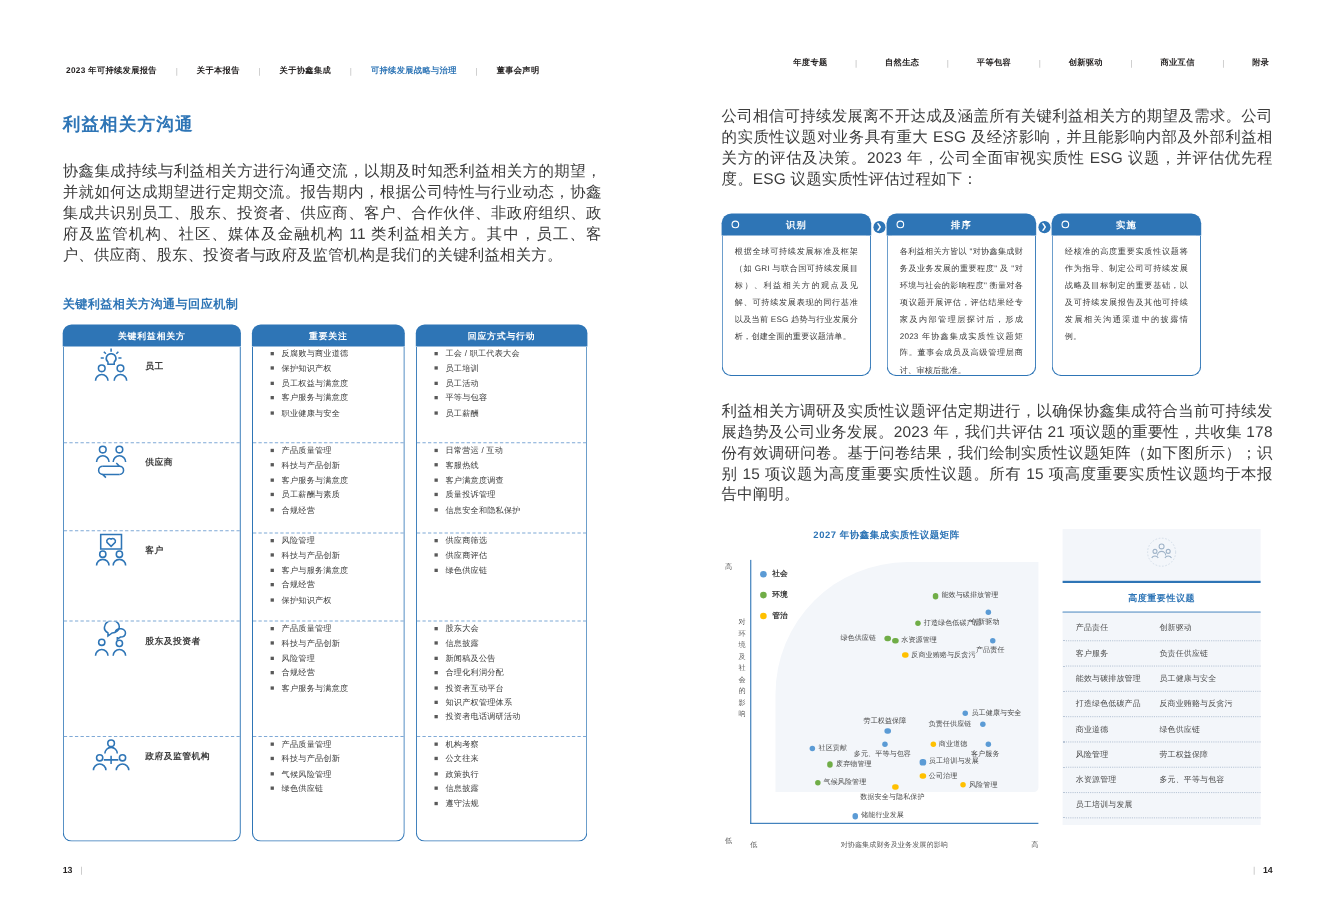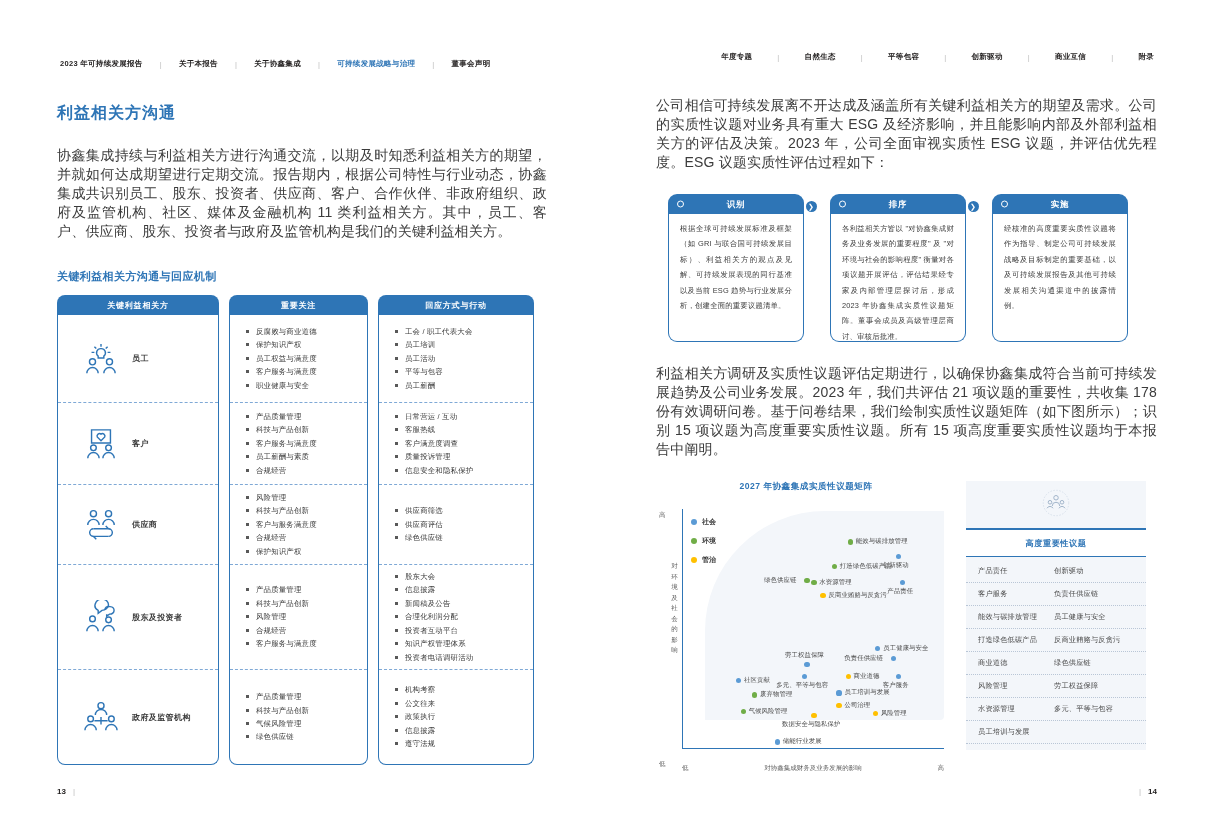--- a/index.html
+++ b/index.html
@@ -59,21 +59,21 @@
     letter-spacing: .8px;
   }
   .col-body {
     border: 1px solid #2e75b6; border-top: none;
     border-radius: 0 0 8px 8px;
     height: 450px;
     position: relative;
   }
   .stk-row {
     border-bottom: 1px dashed #7fa9d6;
-    display: flex; align-items: center;
+    display: flex; align-items: flex-start;
   }
   .stk-row:last-child { border-bottom: none; }
   .r1 { height: 88px; }
   .r2 { height: 82px; }
   .r3 { height: 80px; }
   .r4 { height: 105px; }
   .r5 { height: 94px; }
 
   .stk-ident { display: flex; align-items: center; gap: 12px; padding-left: 24px; }
   .stk-ident .ic { width: 38px; height: 34px; flex: 0 0 38px; }
@@ -86,21 +86,21 @@
     color: #3b3b3b; padding-left: 10px; letter-spacing: .2px;
   }
   .bullets li::before {
     content: ""; position: absolute; left: 0; top: 5px;
     width: 3px; height: 3px; background: #595959;
   }
 
   
   .rp-body { padding: 34px 52px 0 52px; }
   .proc-row { display: flex; align-items: flex-start; margin-top: 22px; gap: 0; }
-  .proc-box { width: 136px; position: relative; margin-left: 12px; }
+  .proc-box { width: 136px; position: relative; }
   .proc-head {
     background: #2e75b6; color: #fff;
     border-radius: 9px 9px 0 0;
     font-size: 8.4px; font-weight: bold;
     padding: 5px 0 4px 0; text-align: center;
     position: relative; letter-spacing: 1px;
   }
   .proc-head .circ {
     position: absolute; left: 9px; top: 50%; transform: translateY(-50%);
     width: 7px; height: 7px; border: 1.2px solid #fff; border-radius: 50%;
@@ -251,50 +251,50 @@
                       <path d="M20 7 a4.5 4.5 0 0 1 3 8 v2 h-6 v-2 a4.5 4.5 0 0 1 3 -8z"></path>
                       <circle cx="11" cy="21" r="3.2"></circle>
                         <circle cx="29" cy="21" r="3.2"></circle>
                       <path d="M5 33 a6 6 0 0 1 12 0 M23 33 a6 6 0 0 1 12 0"></path>
                     </g>
                   </svg>
                 </span>
                 <span class="stk-label">员工</span>
               </div>
             </div>
+            <div class="stk-row r3">
+              <div class="stk-ident">
+                <span class="ic">
+                  <svg viewBox="0 0 40 36" width="38" height="34">
+                    <g fill="none" stroke="#2e75b6" stroke-width="1.5">
+                      <circle cx="12" cy="6" r="3.2"></circle>
+                        <circle cx="28" cy="6" r="3.2"></circle>
+                      <path d="M6 18 a6 6 0 0 1 12 0 M22 18 a6 6 0 0 1 12 0"></path>
+                      <path d="M12 22 h16 l-3 -3 M28 30 h-16 l3 3"></path>
+                      <path d="M12 22 a4 4 0 0 0 0 8 M28 30 a4 4 0 0 0 0 -8"></path>
+                    </g>
+                  </svg>
+                </span>
+                <span class="stk-label">供应商</span>
+              </div>
+            </div>
             <div class="stk-row r2">
               <div class="stk-ident">
                 <span class="ic">
                   <svg viewBox="0 0 40 36" width="38" height="34">
                     <g fill="none" stroke="#2e75b6" stroke-width="1.5">
                       <path d="M10 3 h20 v14 h-20z"></path>
                       <path d="M20 7.5 a2.6 2.6 0 0 1 4 3 l-4 4 l-4 -4 a2.6 2.6 0 0 1 4 -3z"></path>
                       <circle cx="12" cy="22" r="3"></circle>
                         <circle cx="28" cy="22" r="3"></circle>
                       <path d="M6 33 a6 6 0 0 1 12 0 M22 33 a6 6 0 0 1 12 0"></path>
                     </g>
                   </svg>
                 </span>
                 <span class="stk-label">客户</span>
-              </div>
-            </div>
-            <div class="stk-row r3">
-              <div class="stk-ident">
-                <span class="ic">
-                  <svg viewBox="0 0 40 36" width="38" height="34">
-                    <g fill="none" stroke="#2e75b6" stroke-width="1.5">
-                      <circle cx="12" cy="6" r="3.2"></circle>
-                        <circle cx="28" cy="6" r="3.2"></circle>
-                      <path d="M6 18 a6 6 0 0 1 12 0 M22 18 a6 6 0 0 1 12 0"></path>
-                      <path d="M12 22 h16 l-3 -3 M28 30 h-16 l3 3"></path>
-                      <path d="M12 22 a4 4 0 0 0 0 8 M28 30 a4 4 0 0 0 0 -8"></path>
-                    </g>
-                  </svg>
-                </span>
-                <span class="stk-label">供应商</span>
               </div>
             </div>
             <div class="stk-row r4">
               <div class="stk-ident">
                 <span class="ic">
                   <svg viewBox="0 0 40 36" width="38" height="34">
                     <g fill="none" stroke="#2e75b6" stroke-width="1.5">
                       <path d="M14 4 a7 6 0 1 1 7 7 l-4 3 v-3 a7 6 0 0 1 -3 -7z"></path>
                       <path d="M24 10 a5 4 0 1 1 5 5 l-3 2 v-2"></path>
                       <circle cx="11" cy="20" r="3"></circle>

